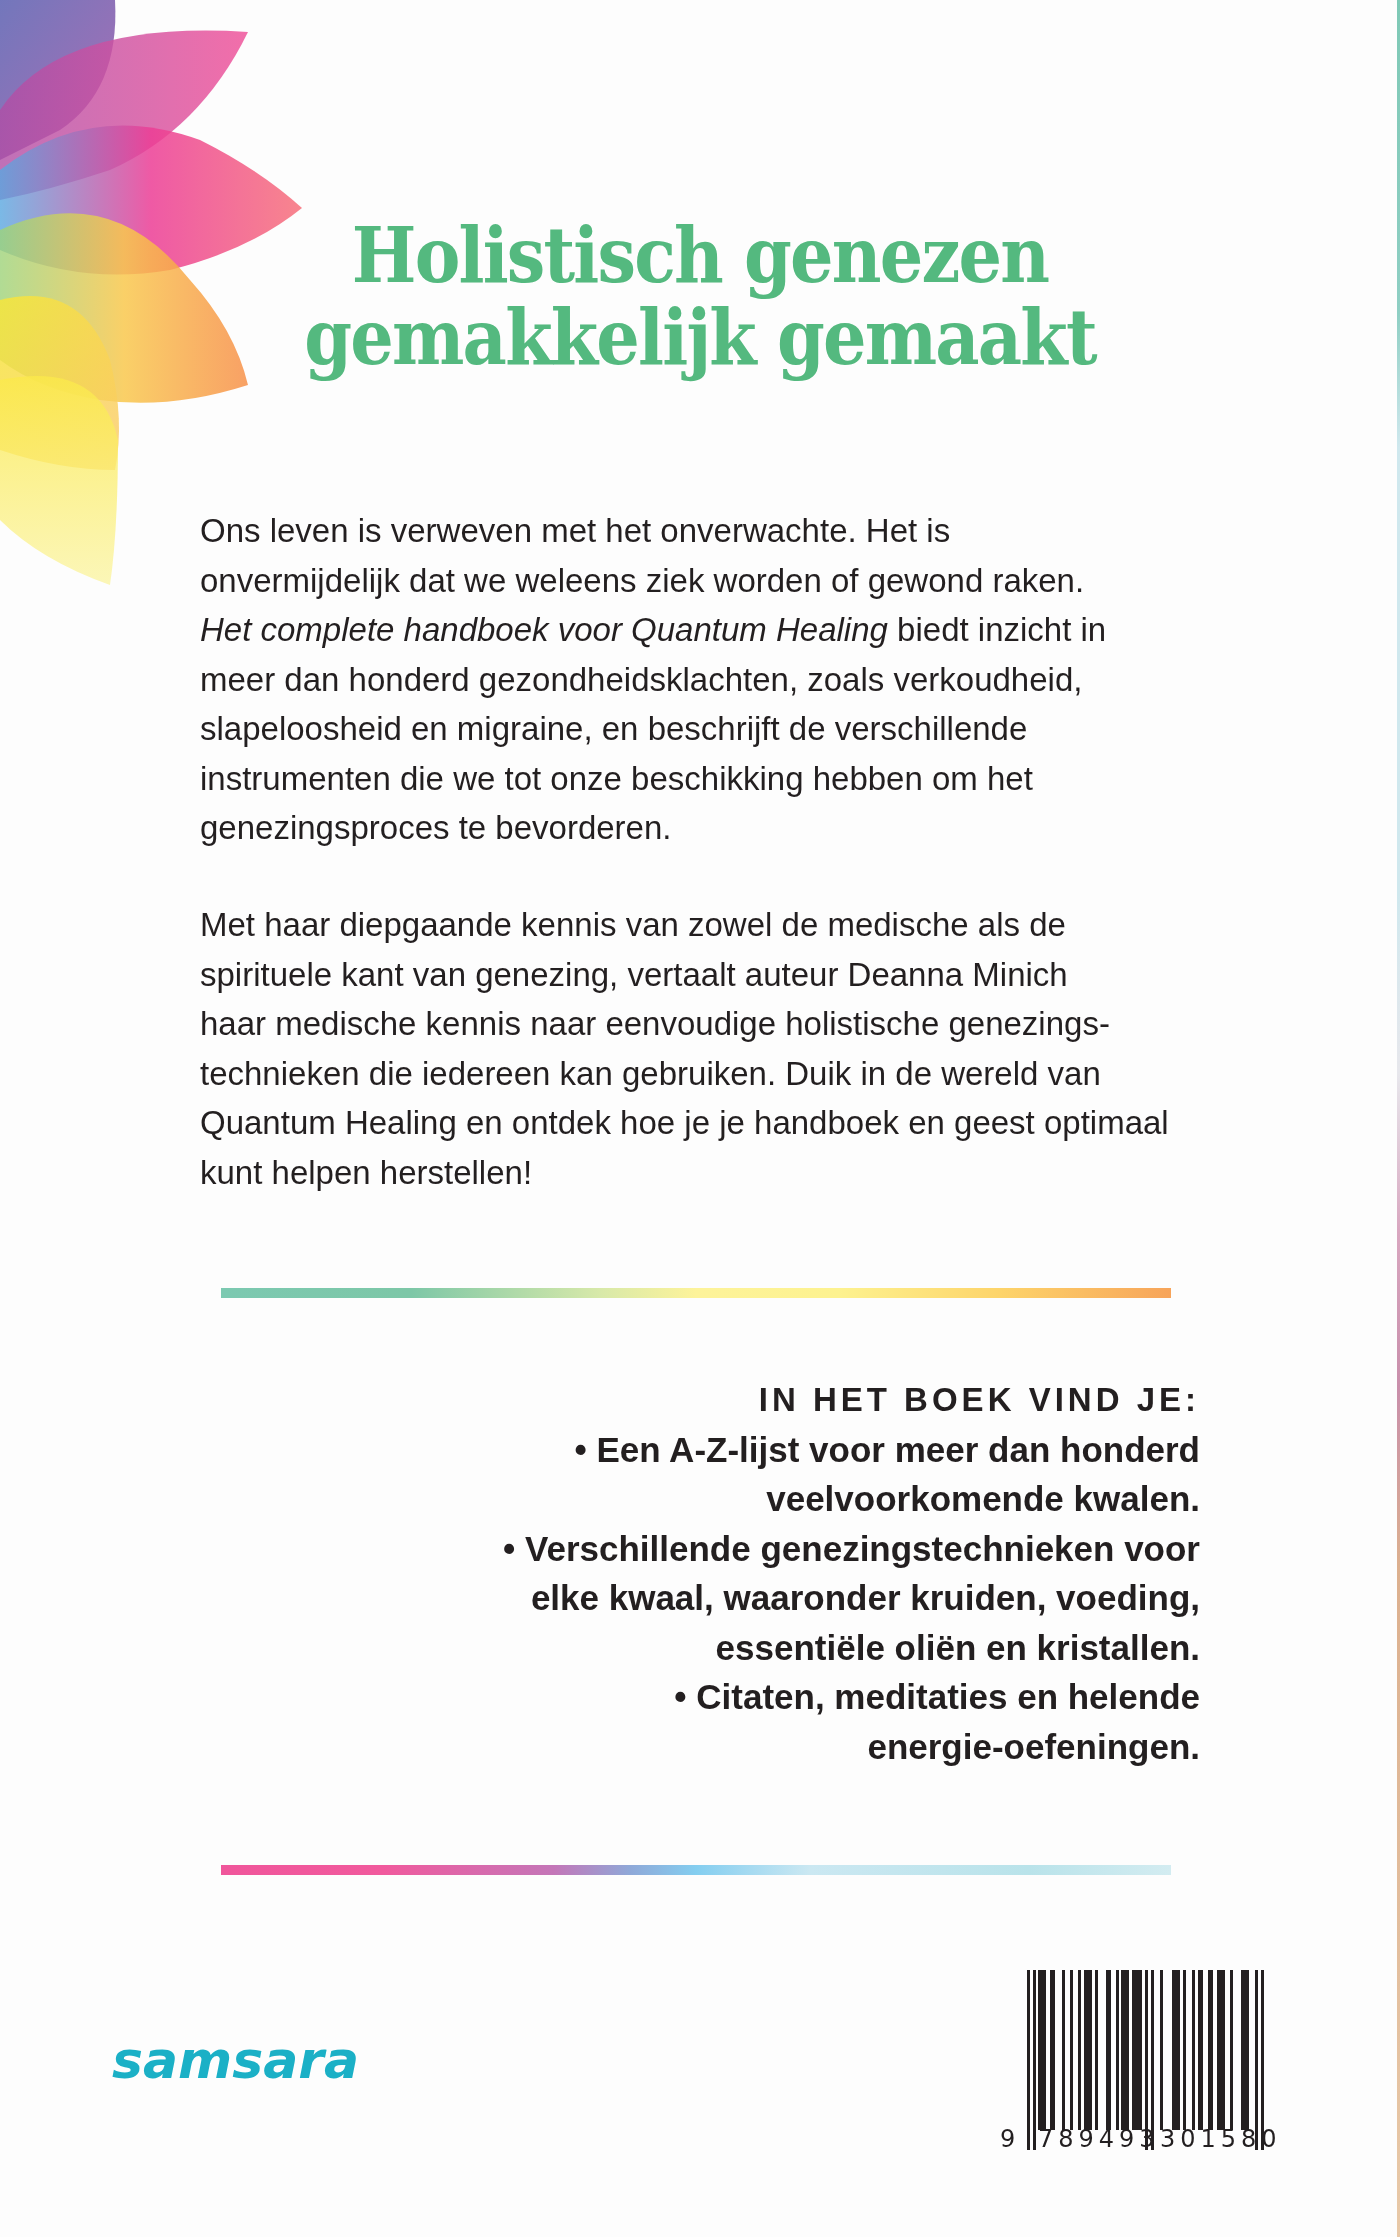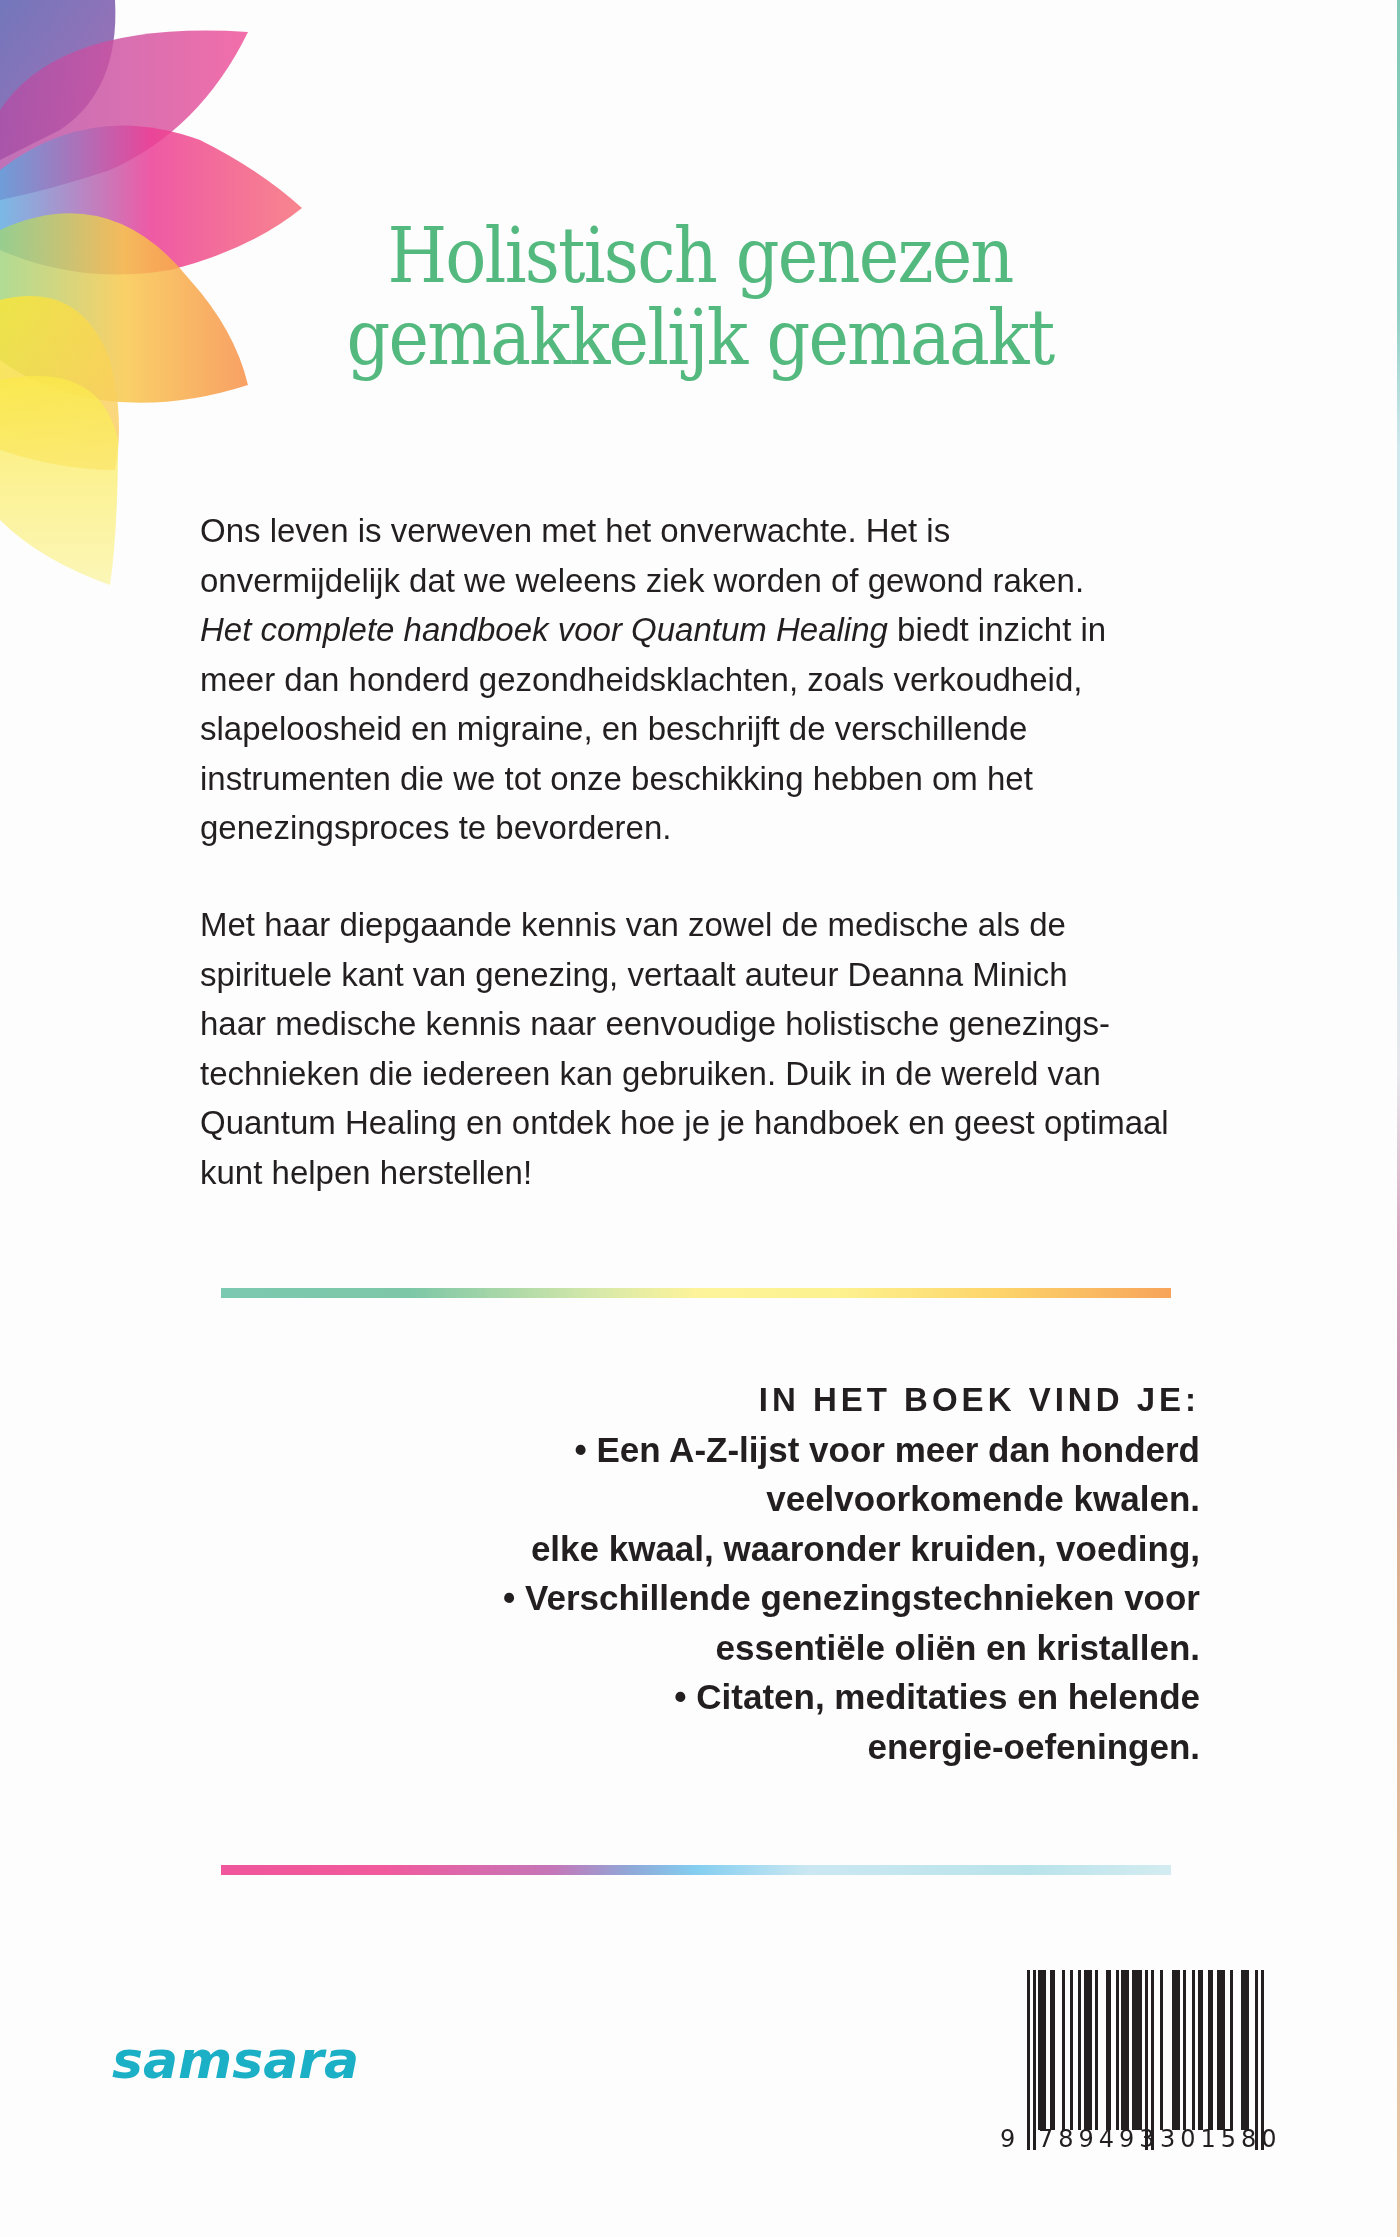--- a/index.html
+++ b/index.html
@@ -14,20 +14,21 @@
     background: linear-gradient(to bottom, #7fc9b6 0%, #8fcfc4 14%, #cfe8ee 20%, #cfe8ee 40%, #e7e7ec 48%, #d9a7c0 55%, #c98fab 62%, #dcb08f 70%, #e8c9a8 100%);
   }
   .flower { position: absolute; left: 0; top: 0; width: 320px; height: 600px; }
   .title {
     position: absolute; left: 0; width: 1400px; top: 215px;
     text-align: center;
     font-family: "DejaVu Serif", "Liberation Serif", serif;
     color: #54b97f;
     font-size: 76px; line-height: 82px;
     letter-spacing: -2px;
+    font-weight: bold;
   }
   .title .line { display: block; transform: scaleX(0.9); }
   .body-text {
     position: absolute; left: 200px; width: 1000px;
     text-align: left;
     font-family: "Liberation Sans", sans-serif;
     font-size: 33px; line-height: 49.5px;
     color: #231f20;
   }
   .body-text .line { display: block; white-space: nowrap; }
@@ -131,22 +132,22 @@
   <span class="line">Quantum Healing en ontdek hoe je je handboek en geest optimaal</span>
   <span class="line">kunt helpen herstellen!</span>
 </div>
 
 <div class="bar bar1"></div>
 
 <div class="list">
   <span class="heading">IN HET BOEK VIND JE:</span>
   <span class="line">• Een A-Z-lijst voor meer dan honderd</span>
   <span class="line">veelvoorkomende kwalen.</span>
+  <span class="line">• Verschillende genezingstechnieken voor</span>
   <span class="line">elke kwaal, waaronder kruiden, voeding,</span>
-  <span class="line">• Verschillende genezingstechnieken voor</span>
   <span class="line">essentiële oliën en kristallen.</span>
   <span class="line">• Citaten, meditaties en helende</span>
   <span class="line">energie-oefeningen.</span>
 </div>
 
 <div class="bar bar2"></div>
 
 <div class="logo">samsara</div>
 
 <svg class="barcode" viewBox="0 0 270 190" xmlns="http://www.w3.org/2000/svg" fill="#231f20">

